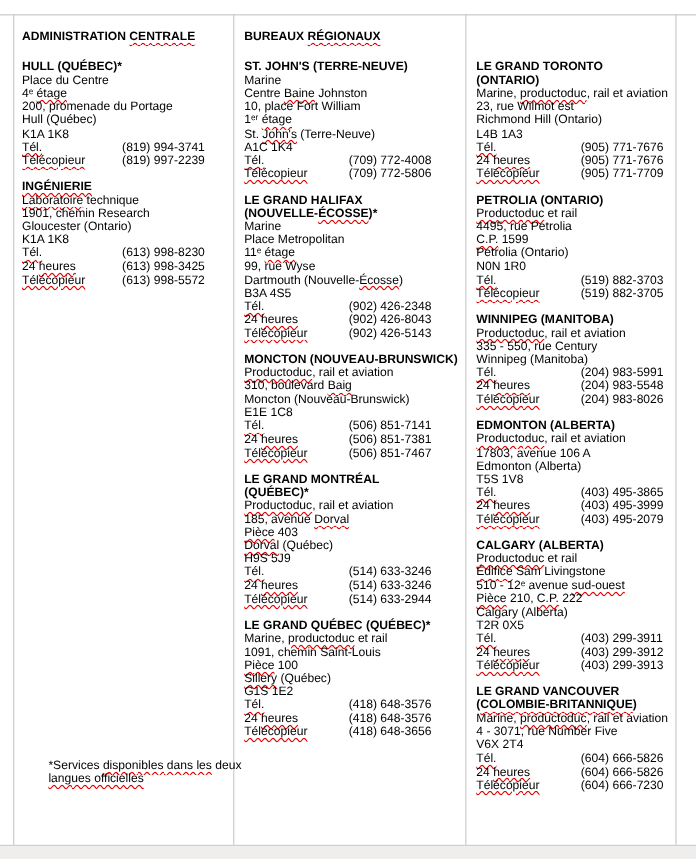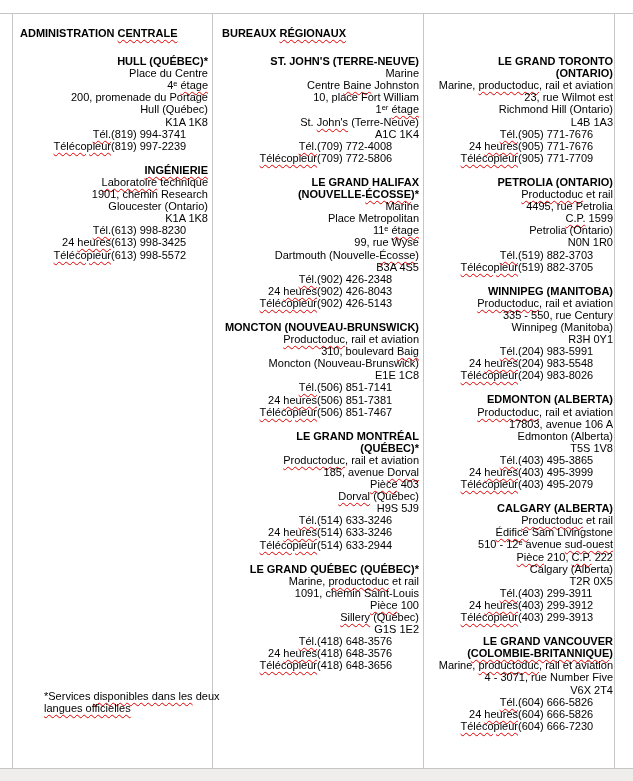--- a/index.html
+++ b/index.html
@@ -14,23 +14,23 @@
   .hrule{position:absolute;left:0;width:633px;height:1px;background:var(--border,#c6c6c6);}
   .hrule.top{top:13px;}
   .hrule.bottom{top:768px;}
   .vrule{position:absolute;top:13px;height:755px;width:1px;background:var(--border,#c6c6c6);}
   .v0{left:12px;} .v1{left:212px;} .v2{left:423px;} .v3{left:614px;}
   .bottom-strip{position:absolute;left:0;top:769px;width:633px;height:12px;background:var(--strip,#efeeec);}
   .cols{position:absolute;left:13px;top:14px;width:601px;height:754px;display:flex;}
   .col{box-sizing:border-box;font-size:11px;line-height:12.1px;padding-top:13px;}
   .col.c0{width:199px;padding-left:7px;padding-right:4px;display:flex;flex-direction:column;}
   .col.c1{width:211px;padding-left:10px;padding-right:4px;}
-  .col.c2{width:191px;padding-right:1px;}
+  .col.c2{width:191px;padding-left:10px;padding-right:1px;}
   .col-header{font-weight:bold;margin-bottom:16px;white-space:nowrap;}
-  .block{margin-bottom:12px;text-align:right;}
+  .block{margin-bottom:12px;}
   .b-line{white-space:nowrap;}
   .b-line.heading{font-weight:bold;}
   .phone-row{display:flex;white-space:nowrap;}
   .phone-label{flex:0 0 95px;}
   .col.c0 .phone-label{flex-basis:91px;}
   .sq{
     text-decoration-line:underline;
     text-decoration-style:wavy;
     text-decoration-color:var(--squiggle,#e10000);
     text-decoration-thickness:1px;
@@ -234,21 +234,20 @@
           <div class="phone-row">
             <span class="phone-label"><span class="sq">Télécopieur</span></span>
             <span class="phone-value">(519) 882-3705</span>
           </div>
         </div>
         <div class="block">
           <div class="b-line heading"><span>WINNIPEG (MANITOBA)</span></div>
           <div class="b-line"><span class="sq">Productoduc</span><span>, rail et aviation</span></div>
           <div class="b-line"><span>335 - 550, rue Century</span></div>
           <div class="b-line"><span>Winnipeg (Manitoba)</span></div>
-          <div class="b-line"><span>R3H 0Y1</span></div>
           <div class="phone-row">
             <span class="phone-label"><span class="sq">Tél.</span></span>
             <span class="phone-value">(204) 983-5991</span>
           </div>
           <div class="phone-row">
             <span class="phone-label"><span>24 </span><span class="sq">heures</span></span>
             <span class="phone-value">(204) 983-5548</span>
           </div>
           <div class="phone-row">
             <span class="phone-label"><span class="sq">Télécopieur</span></span>

